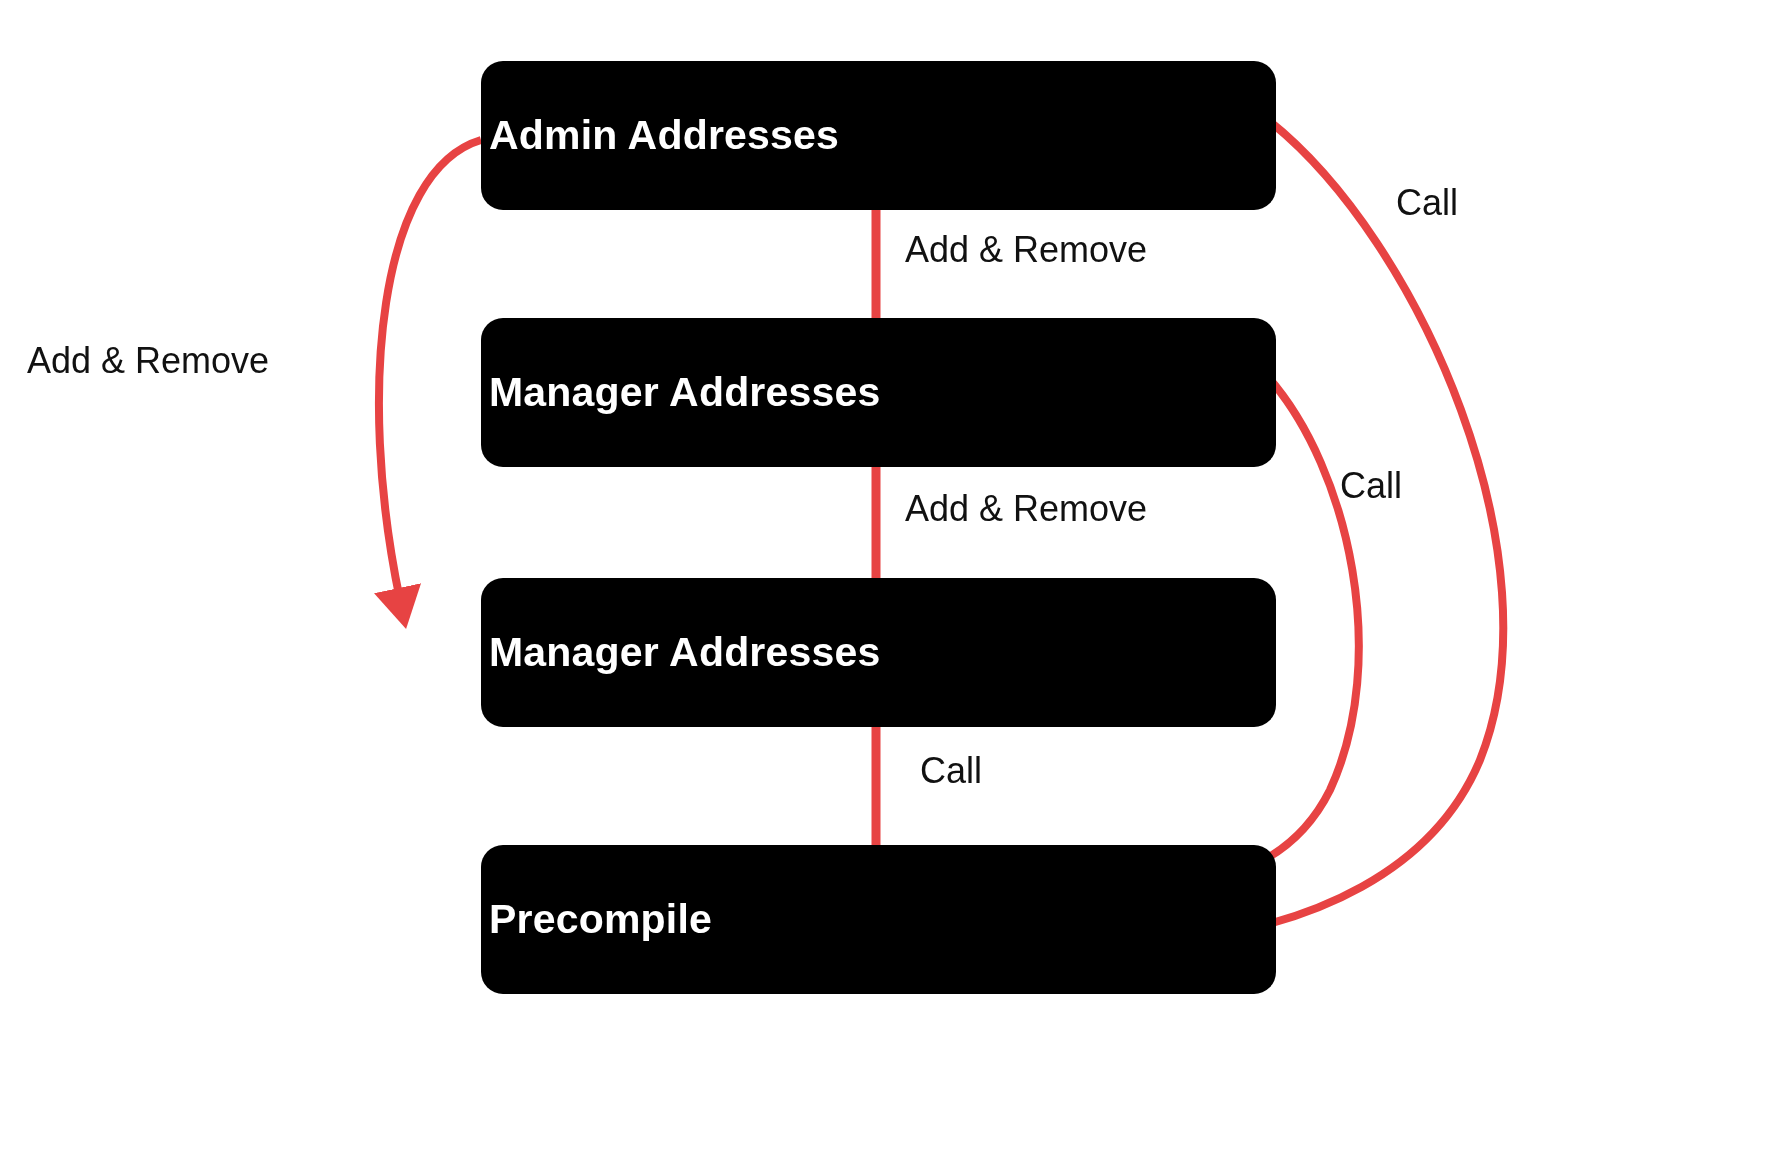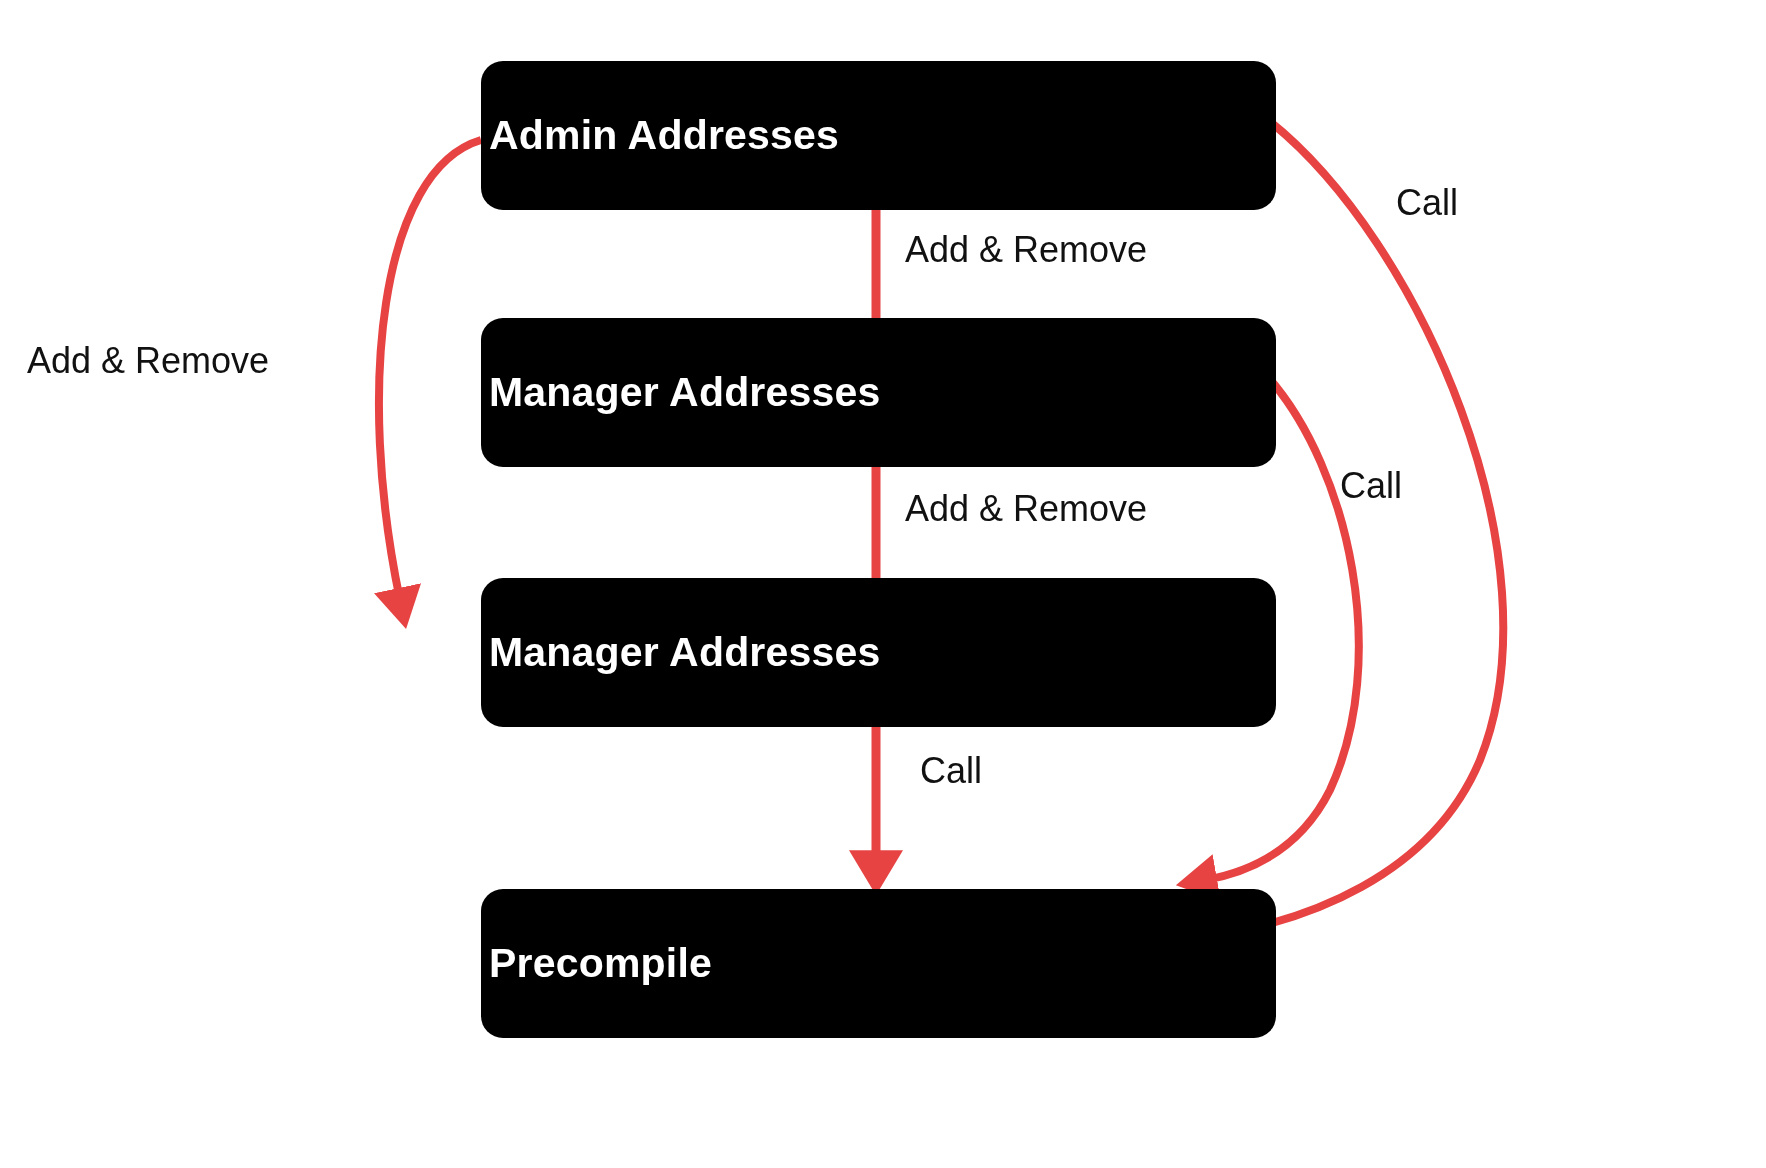--- a/index.html
+++ b/index.html
@@ -98,21 +98,21 @@
   </div>
 
   <div class="node-box" style="left:481px; top:318px; width:787px; height:149px;">
     <span class="node-label">Manager Addresses</span>
   </div>
 
   <div class="node-box" style="left:481px; top:578px; width:787px; height:149px;">
     <span class="node-label">Manager Addresses</span>
   </div>
 
-  <div class="node-box" style="left:481px; top:845px; width:787px; height:149px;margin-top:44px;">
+  <div class="node-box" style="left:481px; top:845px; width:787px; height:149px;">
     <span class="node-label">Precompile</span>
   </div>
 
   <div class="edge-label" style="left:905px; top:232px;">Add &amp; Remove</div>
 
   <div class="edge-label" style="left:905px; top:491px;">Add &amp; Remove</div>
 
   <div class="edge-label" style="left:920px; top:753px;">Call</div>
 
   <div class="edge-label" style="left:27px; top:343px;">Add &amp; Remove</div>

